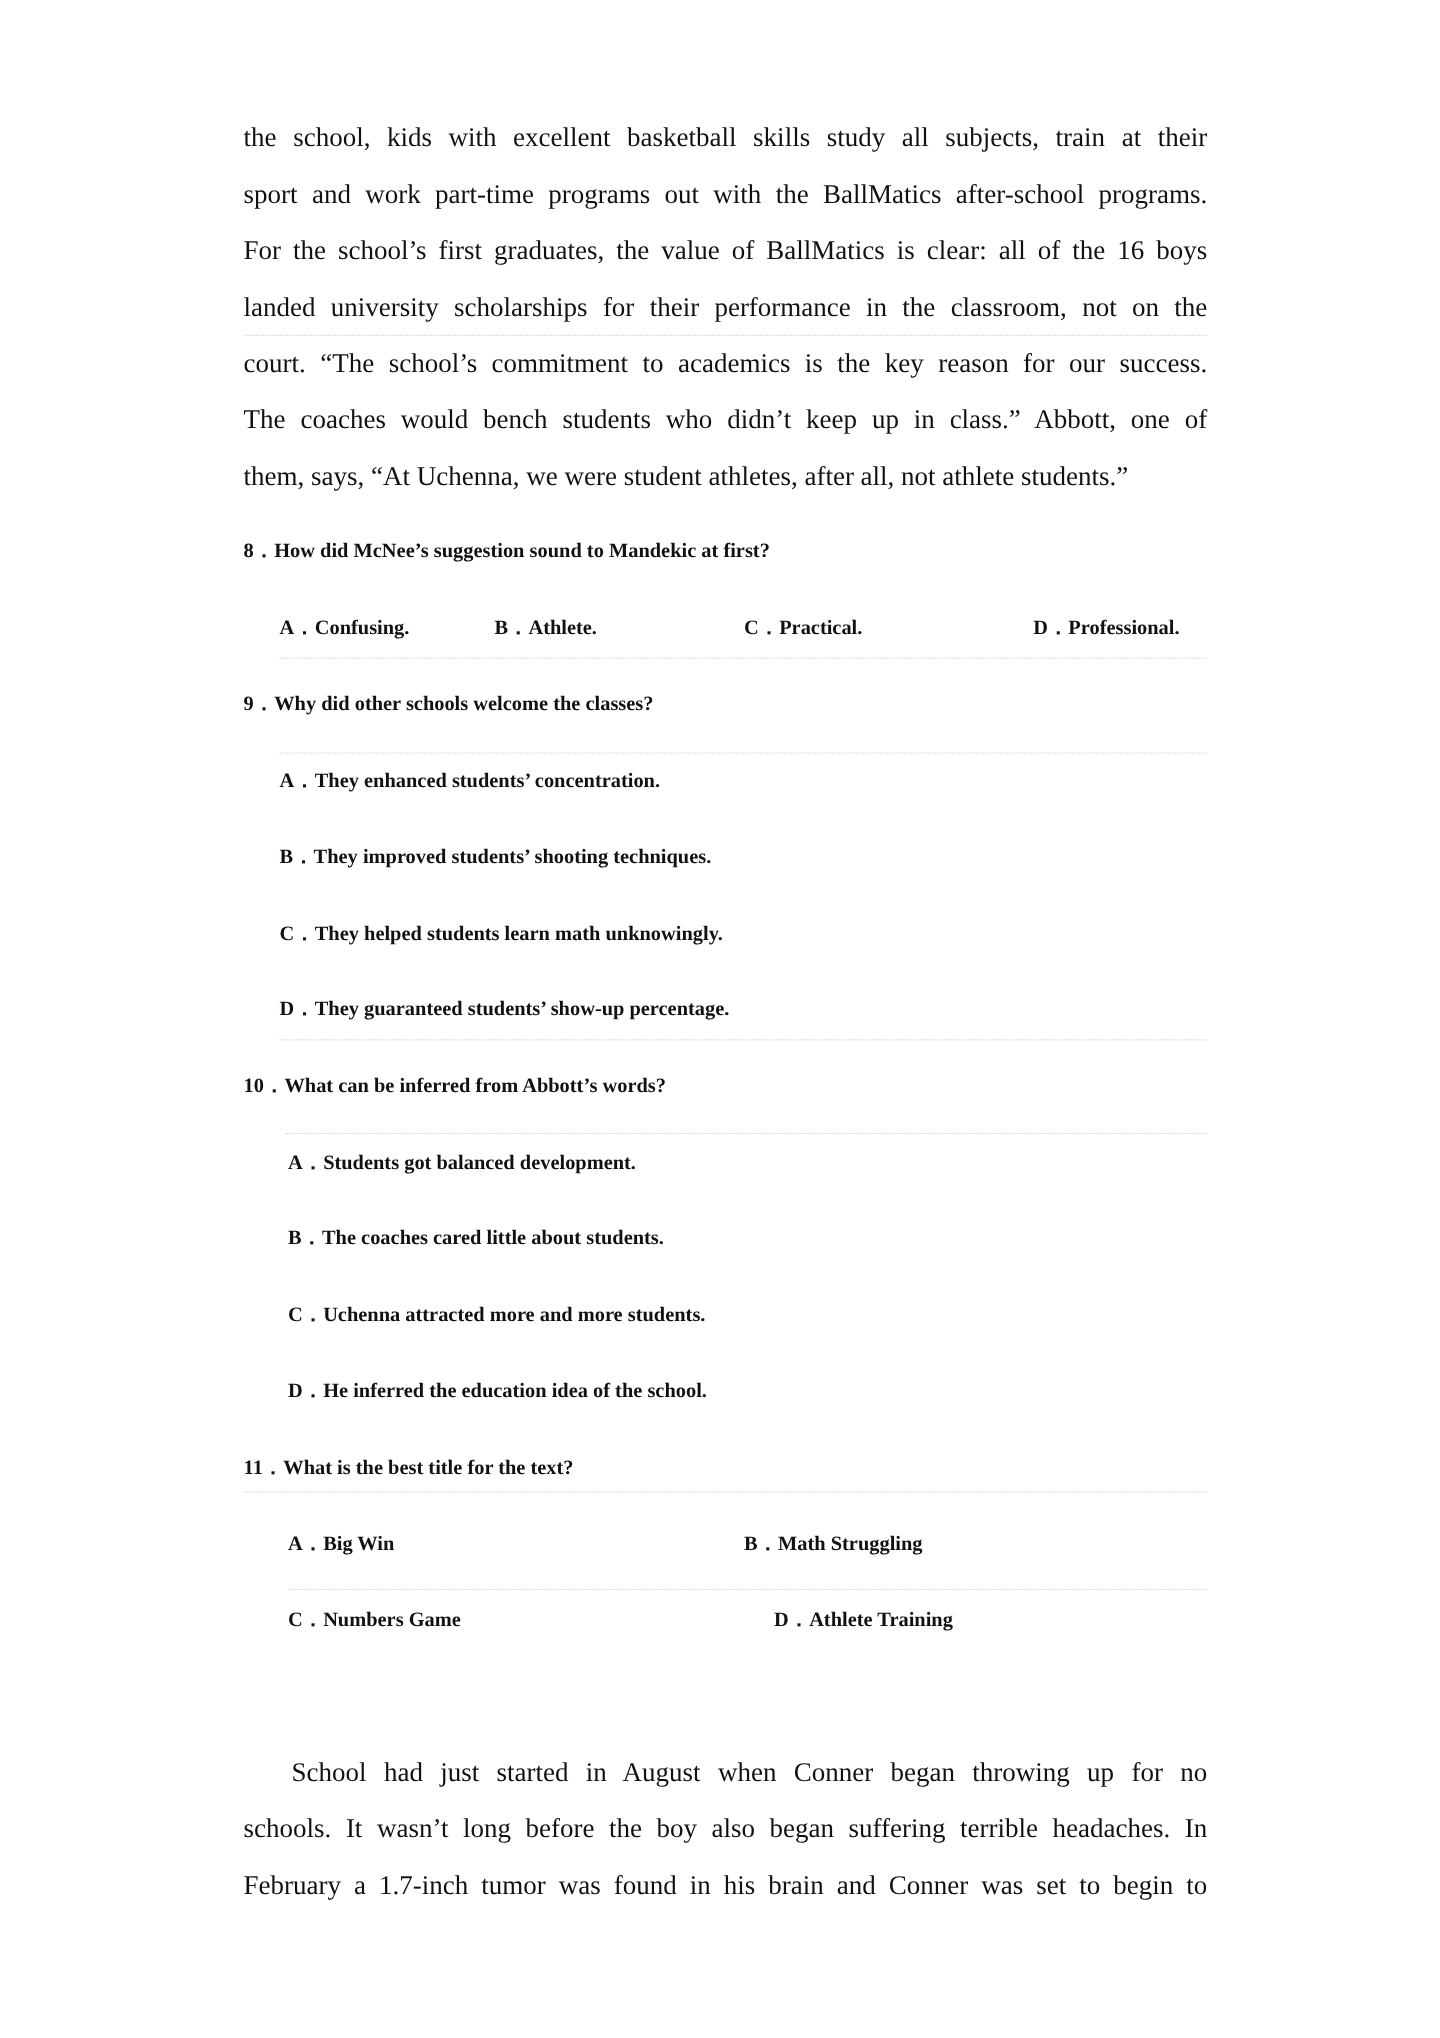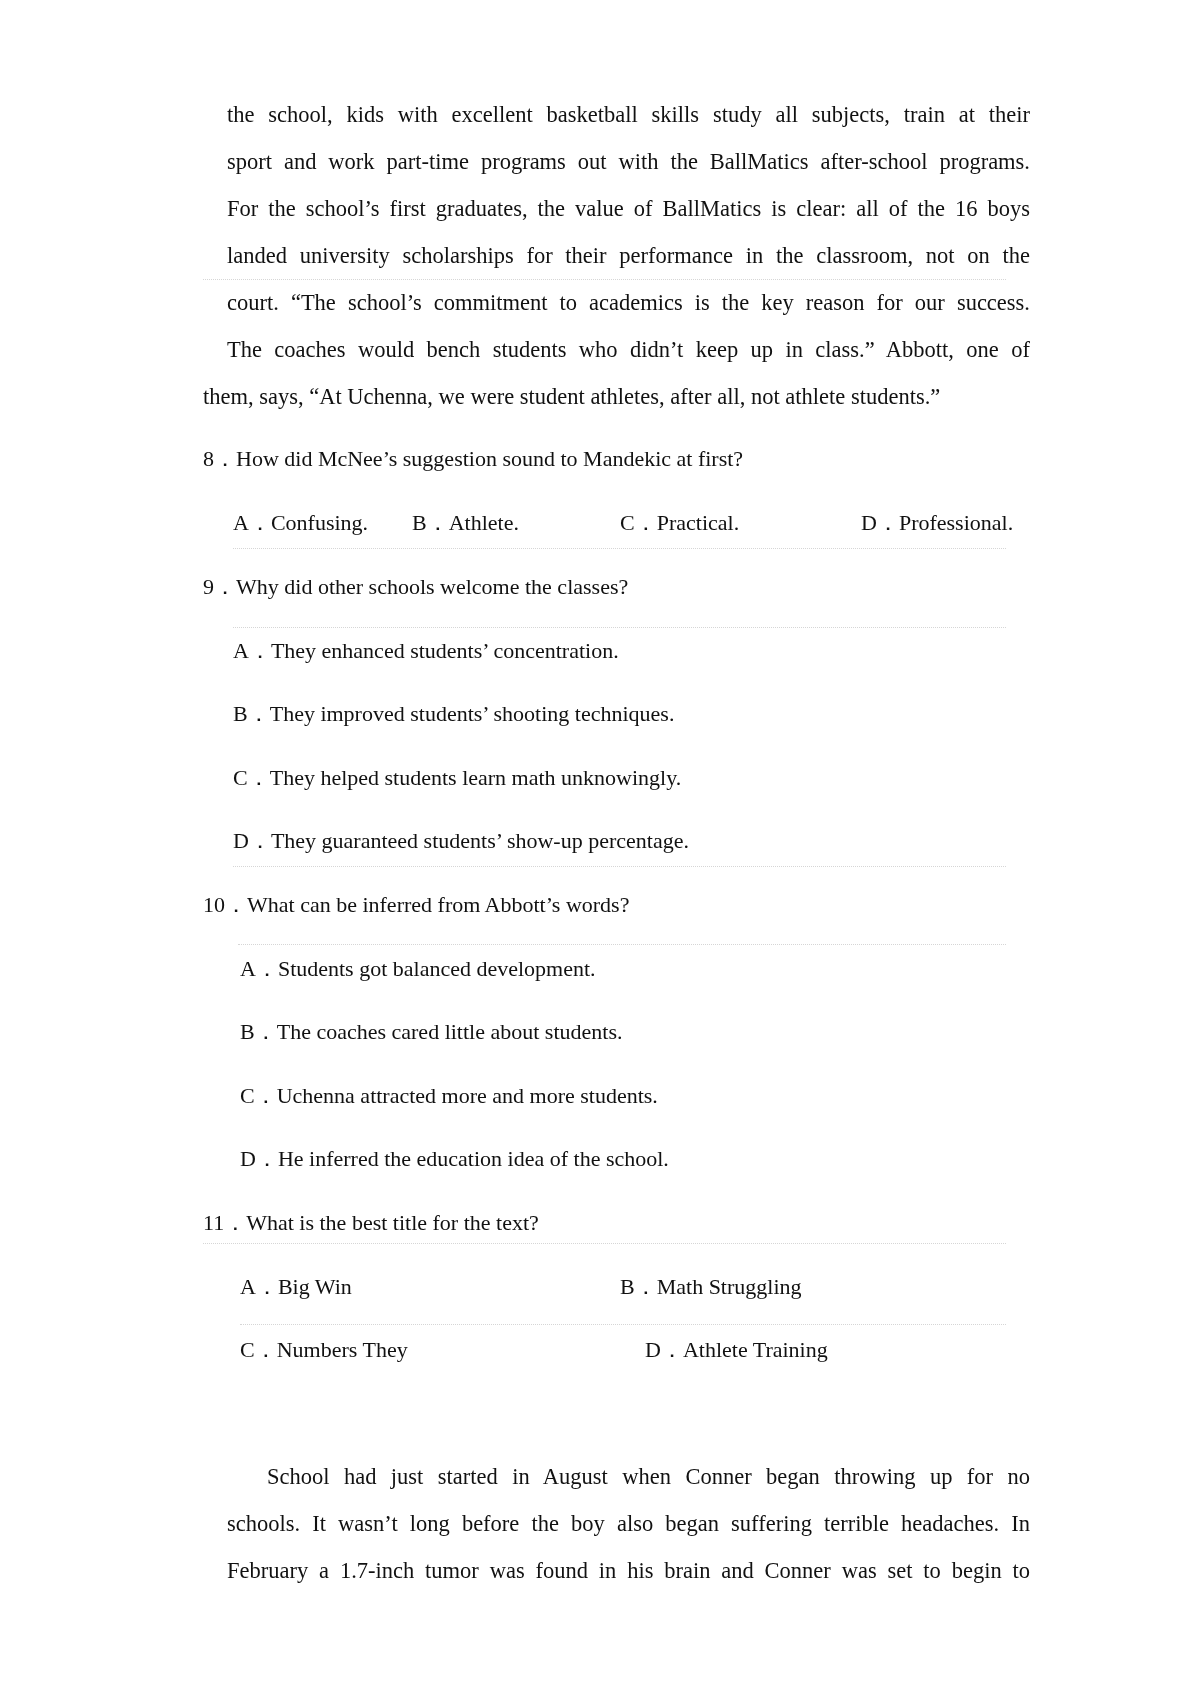--- a/index.html
+++ b/index.html
@@ -1,22 +1,22 @@
 <!DOCTYPE html>
 <html><head>
   <meta charset="utf-8">
   <style>
     html, body { margin: 0; padding: 0; background: #ffffff; }
     body { width: 1200px; height: 1698px; position: relative; overflow: hidden;
       font-family: "Liberation Serif", "DejaVu Serif", serif; color: #111; }
     .page { position: absolute; left: 0; top: 0; width: 1200px; height: 1698px; }
     .line { position: absolute; left: 203px; width: 803px; font-size: 22.5px; white-space: nowrap; line-height: 30px; }
-    .justify { text-align: justify; text-align-last: justify; white-space: normal; margin-left: 24px; }
+    .justify { text-align: justify; text-align-last: justify; white-space: normal; }
     .dots { position: absolute; height: 0; border-top: 1px dotted #d6d6d6; }
-    .opt { position: absolute; font-size: 22px; white-space: nowrap; line-height: 30px; }
+    .opt { position: absolute; font-size: 17px; white-space: nowrap; line-height: 30px; font-weight: bold; }
     .lbl { display: inline-block; }
   </style>
 </head>
 <body>
 
 <div class="page">
 
   <div>
     <div class="line justify" style="top:100px">the school, kids with excellent basketball skills study all subjects, train at their</div>
     <div class="line justify" style="top:147px">sport and work part-time programs out with the BallMatics after-school programs.</div>
@@ -92,21 +92,21 @@
     </div>
     <div class="dots" style="left:203px;width:803px;top:1243px"></div>
     <div class="opt" style="left:240px;top:1272px">
       <span class="lbl">A．</span><span>Big Win</span>
     </div>
     <div class="opt" style="left:620px;top:1272px">
       <span class="lbl">B．</span><span>Math Struggling</span>
     </div>
     <div class="dots" style="left:240px;width:766px;top:1324px"></div>
     <div class="opt" style="left:240px;top:1335px">
-      <span class="lbl">C．</span><span>Numbers They</span>
+      <span class="lbl">C．</span><span>Numbers Game</span>
     </div>
     <div class="opt" style="left:645px;top:1335px">
       <span class="lbl">D．</span><span>Athlete Training</span>
     </div>
   </div>
 
   <div>
     <div class="line justify" style="top:1462px;left:243px;width:763px">School had just started in August when Conner began throwing up for no</div>
     <div class="line justify" style="top:1509px">schools. It wasn’t long before the boy also began suffering terrible headaches. In</div>
     <div class="line justify" style="top:1556px">February a 1.7-inch tumor was found in his brain and Conner was set to begin to</div>

